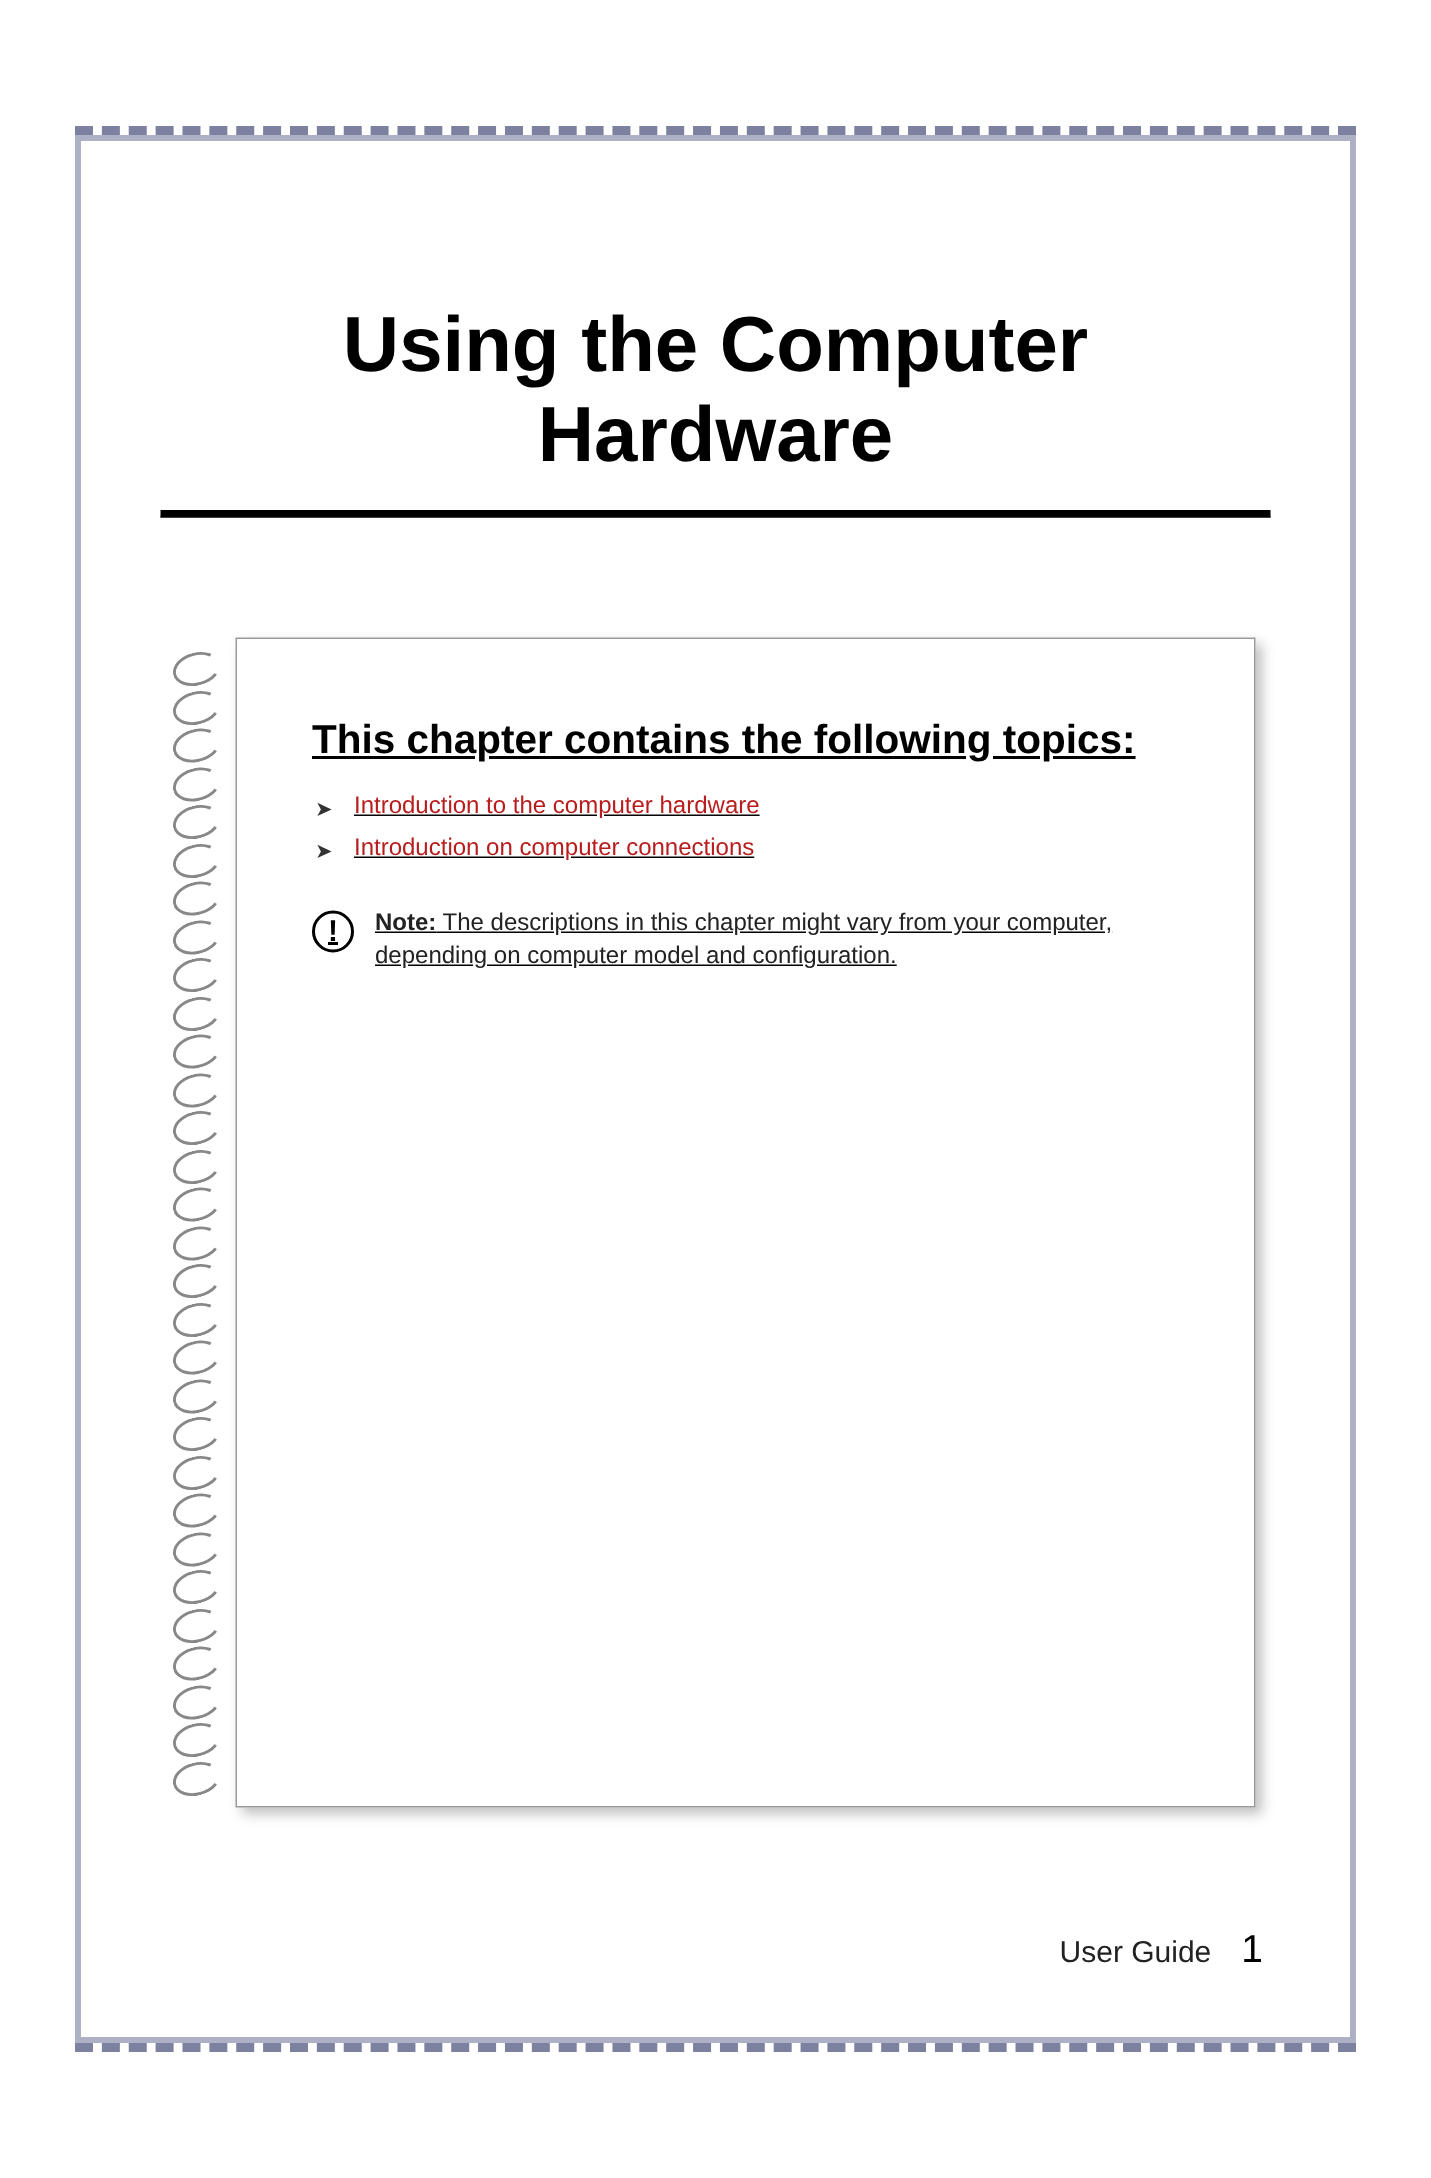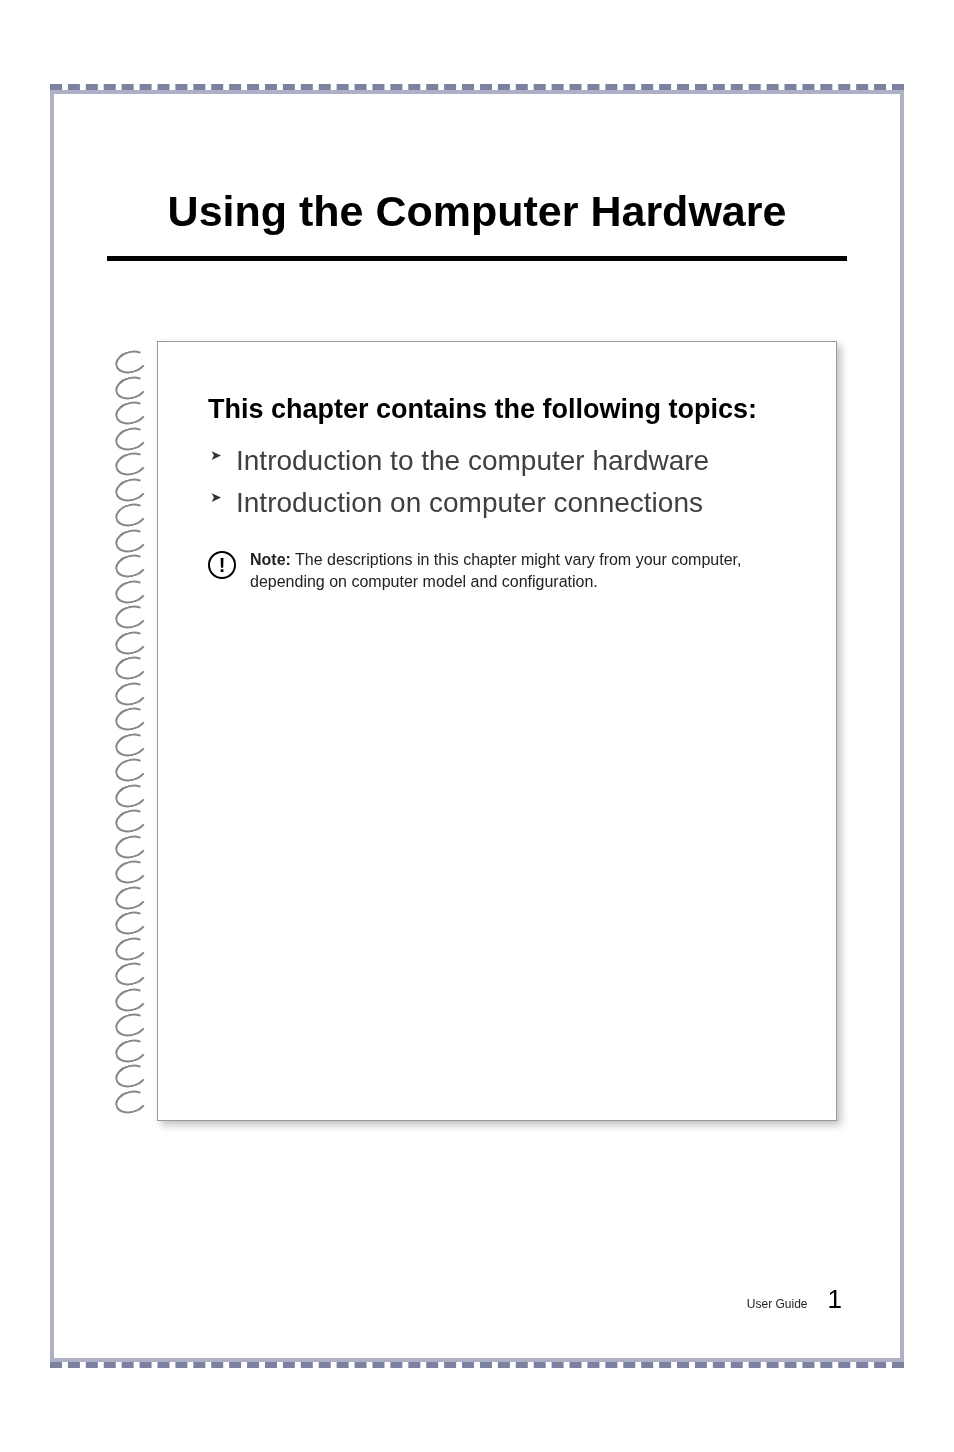--- a/index.html
+++ b/index.html
@@ -39,25 +39,25 @@
       height: 10px;
       border-bottom: 6px dashed #7d81a0;
     }
     .inner-area {
       width: 100%;
       height: 100%;
       position: relative;
       padding: 50px 30px 40px 30px;
     }
     .chapter-title {
-      font-size: 43px;
+      font-size: 52px;
       font-weight: bold;
       color: #000;
       text-align: center;
-      margin-top: 40px;
+      margin-top: 53px;
       margin-bottom: 20px;
       padding: 0 20px;
     }
     .title-underline {
       height: 5px;
       background: #000;
       border-bottom: 1px solid #000;
       margin: 0 20px 80px 20px;
     }
     .content-wrapper {
@@ -93,35 +93,36 @@
       border-right-color: transparent;
       transform: rotate(-15deg);
     }
     .content-card {
       background: #fff;
       border: 1px solid #999;
       box-shadow: 4px 4px 8px rgba(0,0,0,0.25);
       padding: 50px 40px 40px 50px;
       min-height: 780px;
       position: relative;
+      text-decoration: underline;
     }
     .subheading {
       font-size: 27px;
       font-weight: bold;
       color: #000;
       line-height: 1.3;
       margin-bottom: 18px;
     }
     .topic-list {
       list-style: none;
       margin-bottom: 30px;
     }
     .topic-list li {
-      font-size: 28px;
-      color: #404040;
+      font-size: 16px;
+      color: #b91c1c;
       margin-bottom: 10px;
       padding-left: 28px;
       position: relative;
     }
     .topic-list li::before {
       content: '➤';
       position: absolute;
       left: 2px;
       top: 2px;
       font-size: 14px;
@@ -159,21 +160,21 @@
     }
     .footer-area {
       position: absolute;
       bottom: 40px;
       right: 55px;
       display: flex;
       align-items: baseline;
       gap: 20px;
     }
     .footer-label {
-      font-size: 12px;
+      font-size: 20px;
       color: #222;
     }
     .page-number {
       font-size: 26px;
       font-weight: normal;
       color: #000;
     }
   </style>
 </head>
 <body>

